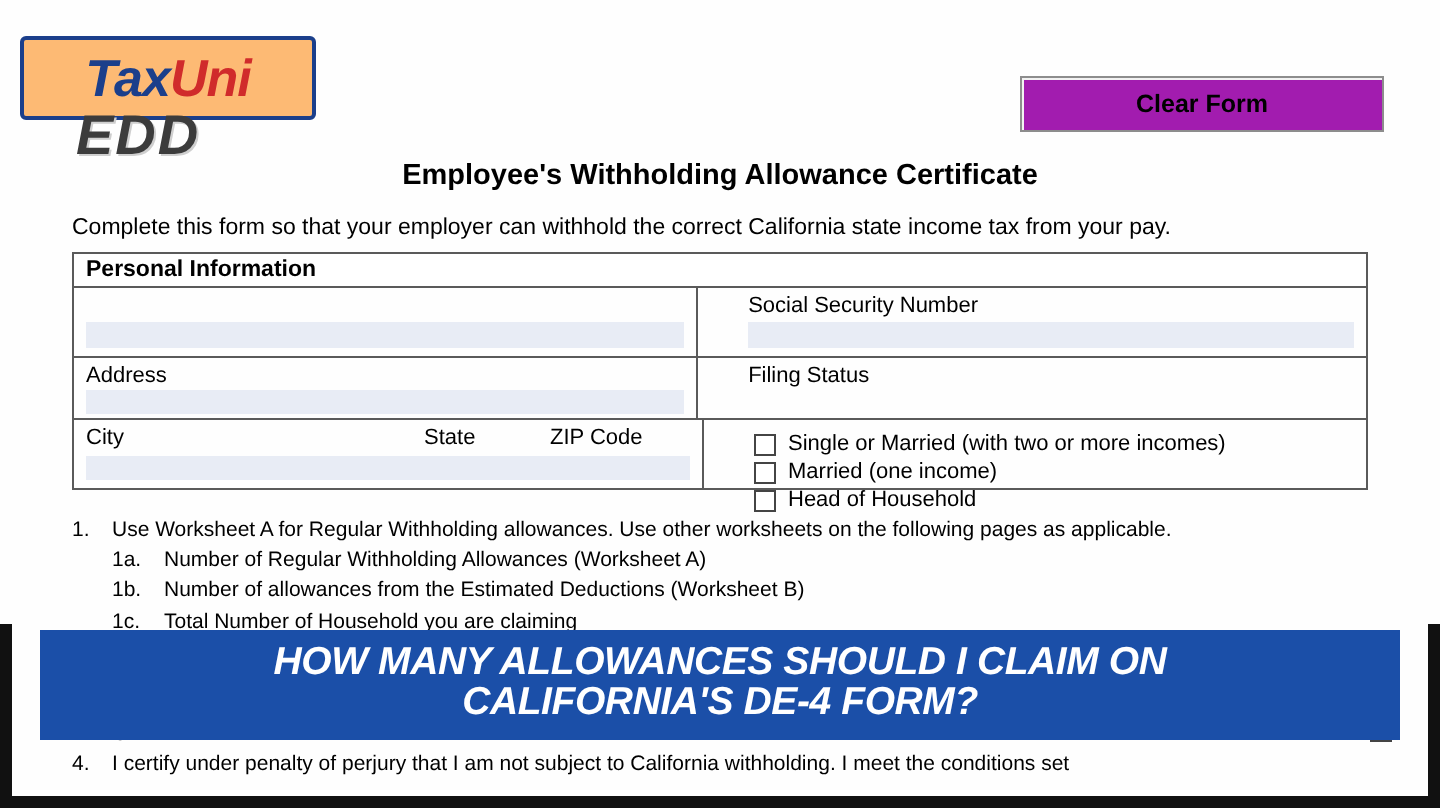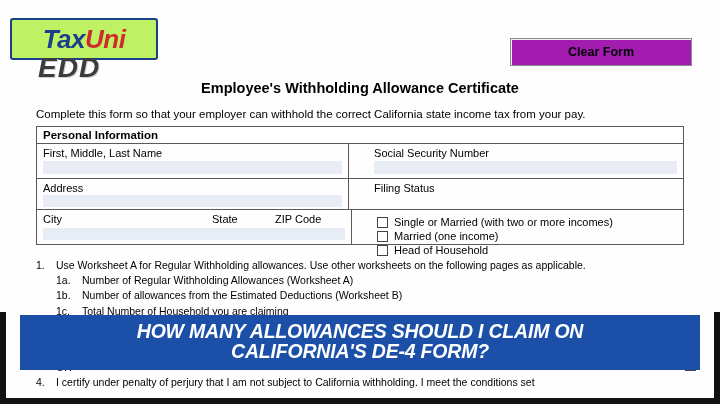--- a/index.html
+++ b/index.html
@@ -28,21 +28,21 @@
     top: 18px;
     width: 160px;
     height: 72px;
   }
   .logo-box {
     position: absolute;
     left: 0;
     top: 0;
     width: 148px;
     height: 42px;
-    background: #bef264;
+    background: #fdba74;
     border: 2px solid #1b3f8b;
     border-radius: 3px;
     box-sizing: border-box;
     display: flex;
     align-items: center;
     justify-content: center;
     letter-spacing: -0.5px;
   }
   .logo-text {
     font-size: 26px;
@@ -272,21 +272,20 @@
 
   <div class="doc-title">Employee's Withholding Allowance Certificate</div>
 
   <div class="intro-line">Complete this form so that your employer can withhold the correct California state income tax from your pay.</div>
 
   <div class="form-table">
     <div class="ft-head">Personal Information</div>
 
     <div class="ft-row name-row">
       <div class="ft-cell left">
-        <span class="ft-label">First, Middle, Last Name</span>
         <div class="name-fill"></div>
       </div>
       <div class="ft-cell right">
         <span class="ft-label">Social Security Number</span>
         <div class="ssn-fill"></div>
       </div>
     </div>
 
     <div class="ft-row addr-row">
       <div class="ft-cell left">

